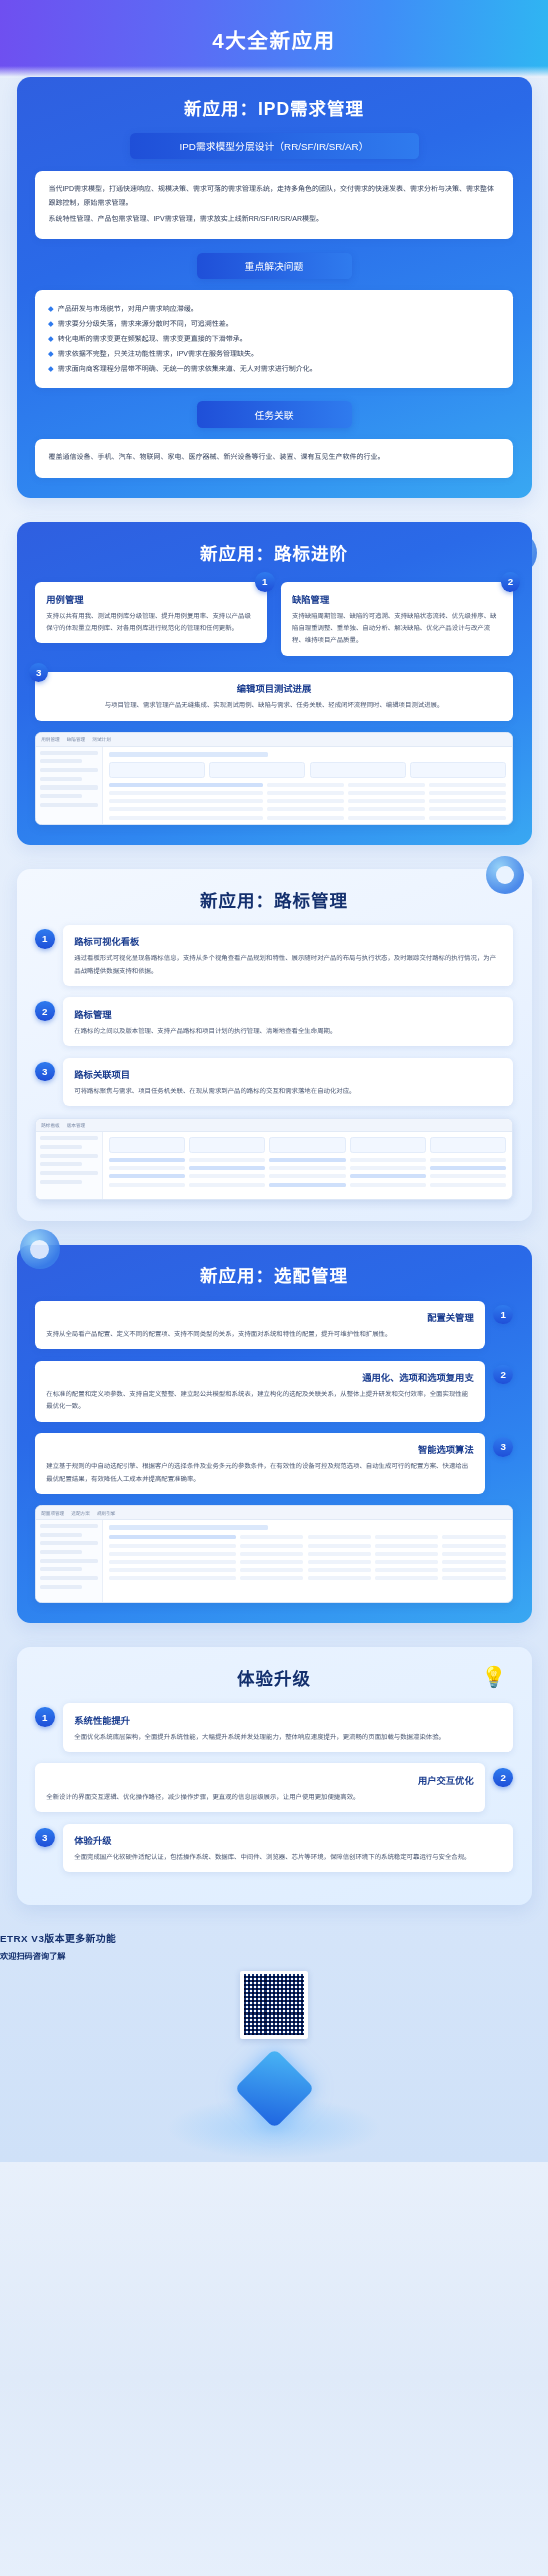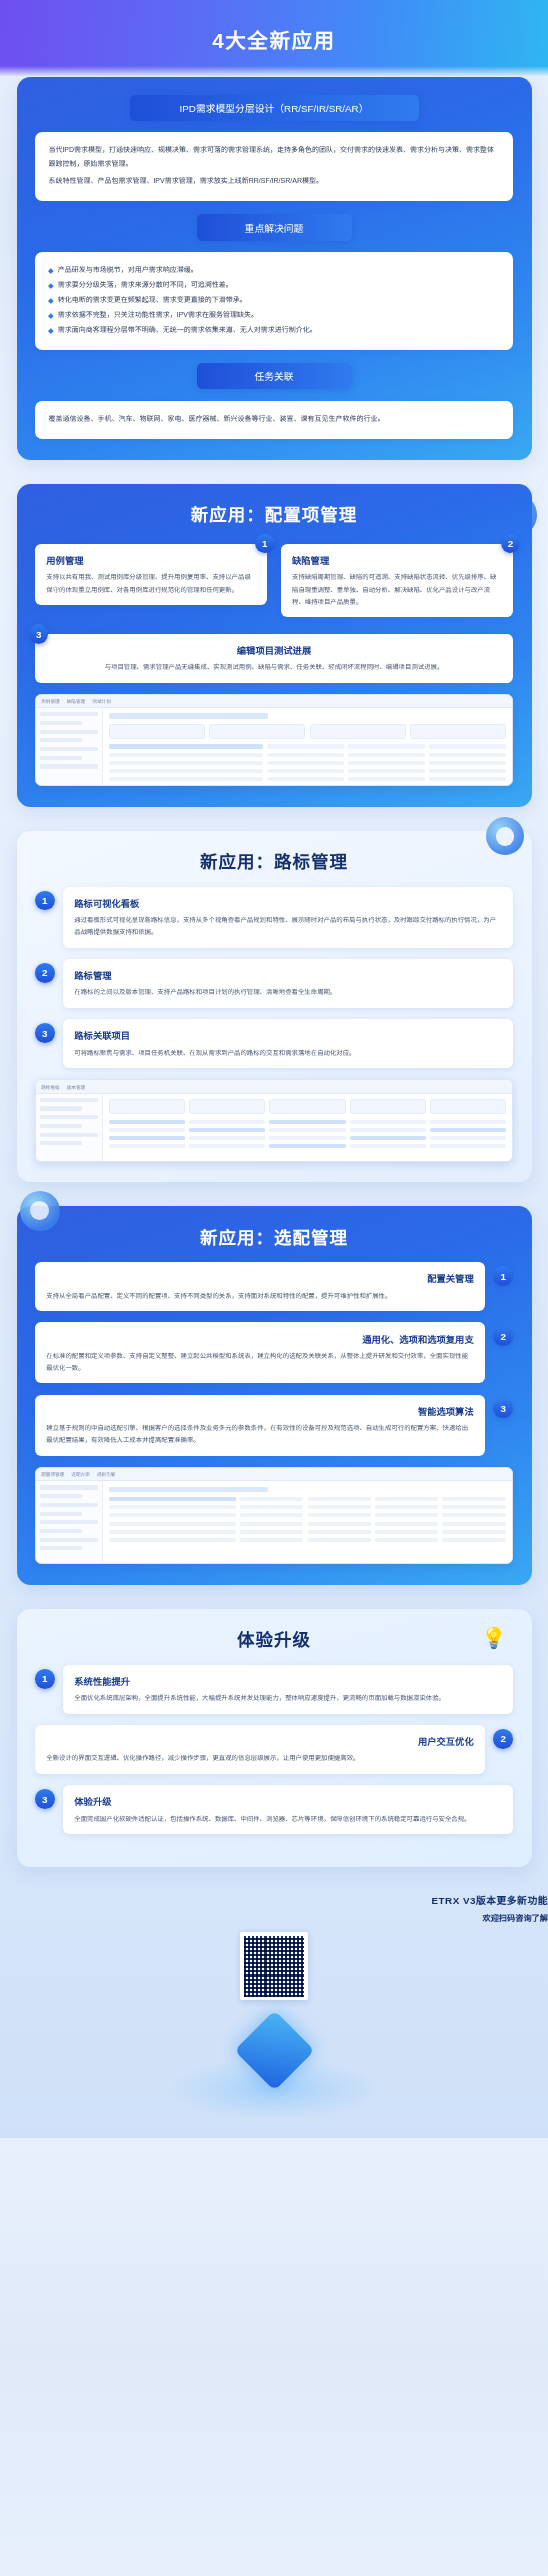--- a/index.html
+++ b/index.html
@@ -3,21 +3,21 @@
 <meta charset="utf-8">
 <style>
   * { box-sizing: border-box; margin: 0; padding: 0; }
   body {
     font-family: "Liberation Sans", "DejaVu Sans", sans-serif;
     width: 548px;
     background: linear-gradient(180deg,#e8f0fb 0%, #dfeaf9 10%, #eaf2fd 25%, #e3edfb 45%, #dce9fa 65%, #d9e7fa 80%, #cfe1f8 100%);
     color: #1b2a4a;
     -webkit-font-smoothing: antialiased;
   }
-  .page { width:548px; position:relative; overflow:hidden; padding-bottom:18px;}
+  .page { width:548px; position:relative; overflow:hidden; padding-bottom:3px;}
 
   
   .top-banner{
     height:77px; display:flex; align-items:center; justify-content:center;
     background: linear-gradient(95deg,#6f4ff0 0%, #5b6cf5 35%, #3f8ef7 70%, #2fb6f2 100%);
     position:relative;
   }
   .top-banner .title{
     font-size:20.6px; font-weight:bold; color:#ffffff; letter-spacing:1.5px;
   }
@@ -120,21 +120,21 @@
 
   
   .exp-card{
     background: linear-gradient(165deg,#eaf3ff 0%, #dfeeff 100%);
     border-radius:13.4px; padding:17.5px 18.5px 21.6px 18.5px;
     box-shadow:0 5.2px 17.5px rgba(60,110,200,.12);
     position:relative;
   }
   
   .footer{
-    text-align:right; margin-top:26px; color:#14306e;
+    text-align:left; margin-top:26px; color:#14306e;
   }
   .footer .f1{ font-size:9.8px; font-weight:bold; letter-spacing:0.5px;}
   .footer .f2{ font-size:8.2px; margin-top:4.1px;font-weight:bold; }
   .qr{
     width:68px;height:68px;margin:9.3px auto 0 auto;background:#fff;padding:3.6px;border-radius:2.1px;
     box-shadow:0 1.5px 6.2px rgba(40,80,160,.18);
   }
   .qr-inner{
     width:100%;height:100%;
     background-image:
@@ -159,20 +159,21 @@
 <body>
 
 <div class="page">
 
   <div class="top-banner">
     <div class="title">4大全新应用</div>
   </div>
 
   <div class="section">
     <div class="card card-blue">
+      <div class="sec-title">新应用：IPD需求管理</div>
 
       <div class="pill">IPD需求模型分层设计（RR/SF/IR/SR/AR）</div>
 
       <div class="panel">
         <p>当代IPD需求模型，打通快速响应、规模决策、需求可落的需求管理系统，走持多角色的团队，交付需求的快速发表、需求分析与决策、需求整体跟踪控制，原始需求管理。</p>
         <p>系统特性管理、产品包需求管理、IPV需求管理，需求放实上线新RR/SF/IR/SR/AR模型。</p>
       </div>
 
       <div class="pill small" style="margin-top:13.4px;">重点解决问题</div>
 
@@ -190,21 +191,21 @@
 
       <div class="panel">
         <p>覆盖通信设备、手机、汽车、物联网、家电、医疗器械、新兴设备等行业、装置、课有互见生产软件的行业。</p>
       </div>
     </div>
     <div class="gear" style="width:44px;height:44px;right:-5.2px;bottom:-77px;"></div>
   </div>
 
   <div class="section">
     <div class="card card-blue">
-      <div class="sec-title">新应用：配置项管理</div>
+      <div class="sec-title">新应用：路标进阶</div>
 
       <div class="two-col" style="margin-top:17.5px;">
         <div class="numblock">
           <div class="numbadge" style="right:-7.2px;top:-10.3px;">1</div>
           <div class="wbox">
             <h4>用例管理</h4>
             <p>支持以共有用我、测试用例库分级管理、提升用例复用率、支持以产品级保守的体现量立用例库、对各用例库进行规范化的管理和任何更新。</p>
           </div>
         </div>
         <div class="numblock">

